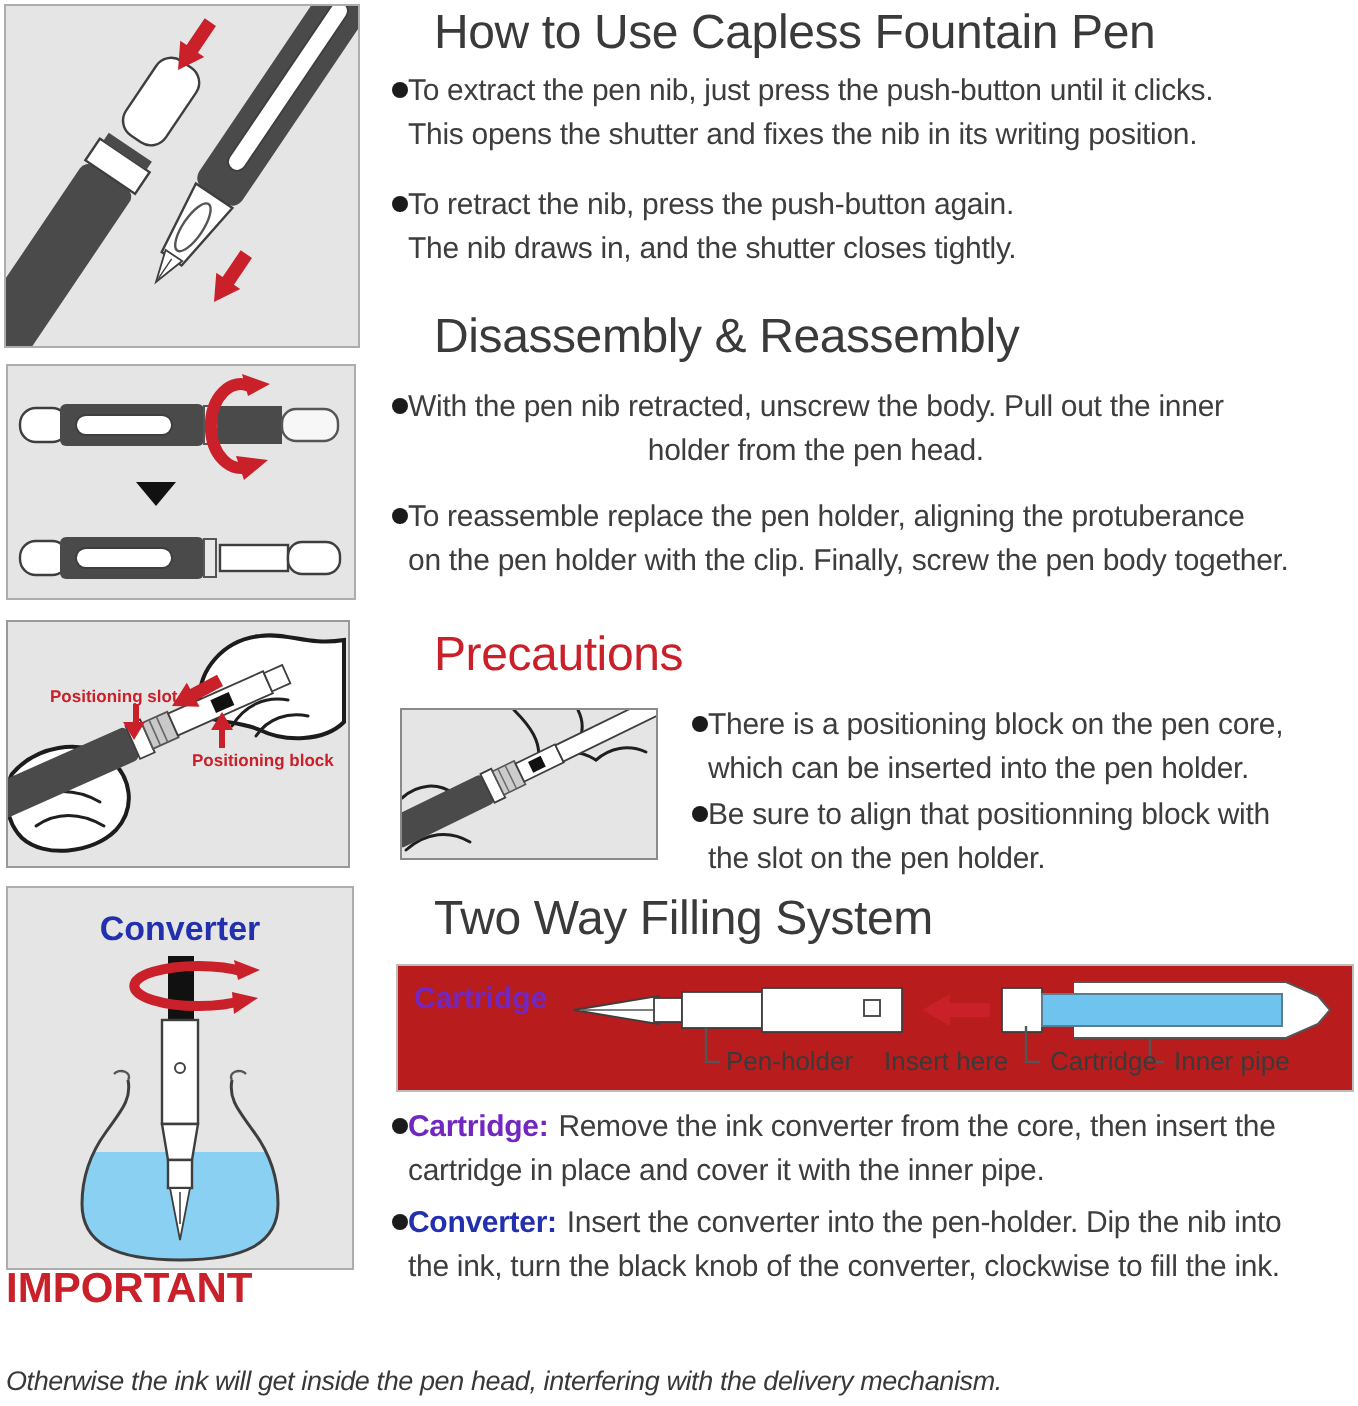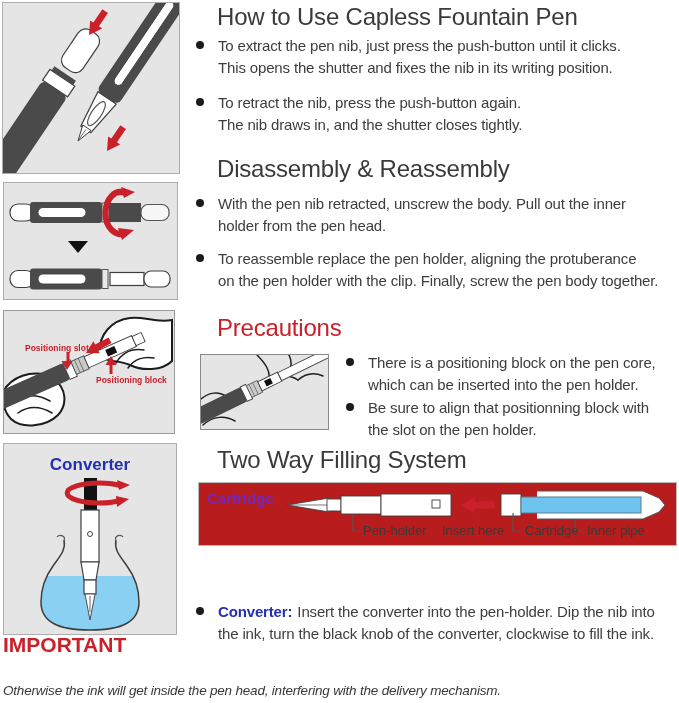--- a/index.html
+++ b/index.html
@@ -11,29 +11,29 @@
   #ill-hands{left:3px;top:310px;width:170px;height:122px;border-color:#999;}
   #ill-bottle{left:3px;top:443px;width:172px;height:190px;}
   #ill-insert{left:200px;top:354px;width:127px;height:74px;border-color:#8a8a8a;}
   #fill-box{left:198px;top:482px;width:477px;height:62px;border:1px solid #bcbcbc;position:absolute;background:#b91c1c;}
   .illus svg,#fill-box svg{display:block;}
   .h{position:absolute;font-size:24px;line-height:28px;color:#3a3a3a;letter-spacing:-0.2px;}
   #h-usage{left:217px;top:3px;text-align:right;}
   #h-dis{left:217px;top:155px;}
   #h-pre{left:217px;top:314px;color:var(--red);}
   #h-fill{left:217px;top:446px;}
-  .bullet{position:absolute;display:flex;gap:14px;}
+  .bullet{position:absolute;display:flex;}
   .dot{width:8px;height:8px;border-radius:50%;background:#1b1b1b;margin-top:6px;flex:0 0 8px;}
   .btext{font-size:15px;line-height:21.5px;color:var(--text);white-space:pre-line;letter-spacing:-0.15px;}
   .bptext{margin-left:5px;white-space:pre-line;}
   .prefix{font-weight:bold;}
   .prefix.purple{color:var(--purple);}
   .prefix.blue{color:var(--blue);}
   #b-u1{left:196px;top:35px;}  #b-u2{left:196px;top:92px;}
-  #b-d1{left:196px;top:193px;} #b-d2{left:196px;top:248px;}
+  #b-d1{left:196px;top:193px;text-align:center;} #b-d2{left:196px;top:248px;}
   #b-p1{left:346px;top:352px;} #b-p2{left:346px;top:397px;}
   #b-f1{left:196px;top:553px;} #b-f2{left:196px;top:601px;}
   #imp-h{position:absolute;left:3px;top:633px;font-size:21px;font-weight:bold;color:var(--red);}
   .imp-line{position:absolute;left:3px;font-size:13.5px;color:#383838;letter-spacing:-0.2px;}
   #imp-l1{top:661px;} #imp-l2{top:683px;font-style:italic;}
   
   .f-red{fill:var(--red);}
   .s-red{stroke:var(--red);stroke-width:6;fill:none;}
   .s-red5{stroke:var(--red);stroke-width:5;fill:none;}
   .f-dark{fill:var(--pen-dark);}
@@ -232,20 +232,25 @@
       <path d="M154,31 L154,48 L161,48" class="dl"></path>
       <path d="M314,30 L314,48 L321,48" class="dl"></path>
       <path d="M376,36 L376,48 L383,48" class="dl"></path>
       <text x="164" y="52" class="lbl-dia">Pen-holder</text>
       <text x="243" y="52" class="lbl-dia">Insert here</text>
       <text x="326" y="52" class="lbl-dia">Cartridge</text>
       <text x="388" y="52" class="lbl-dia">Inner pipe</text>
     </svg>
   </div>
 
+  <div class="bullet" id="b-f1">
+    <span class="dot"></span>
+    <div class="btext"><span class="prefix purple">Cartridge:</span><span class="bptext">Remove the ink converter from the core, then insert the
+cartridge in place and cover it with the inner pipe.</span></div>
+  </div>
   <div class="bullet" id="b-f2">
     <span class="dot"></span>
     <div class="btext"><span class="prefix blue">Converter:</span><span class="bptext">Insert the converter into the pen-holder. Dip the nib into
 the ink, turn the black knob of the converter, clockwise to fill the ink.</span></div>
   </div>
 
   <div id="imp-h">IMPORTANT</div>
   <div class="imp-line" id="imp-l2">Otherwise the ink will get inside the pen head, interfering with the delivery mechanism.</div>
 
 </div>

